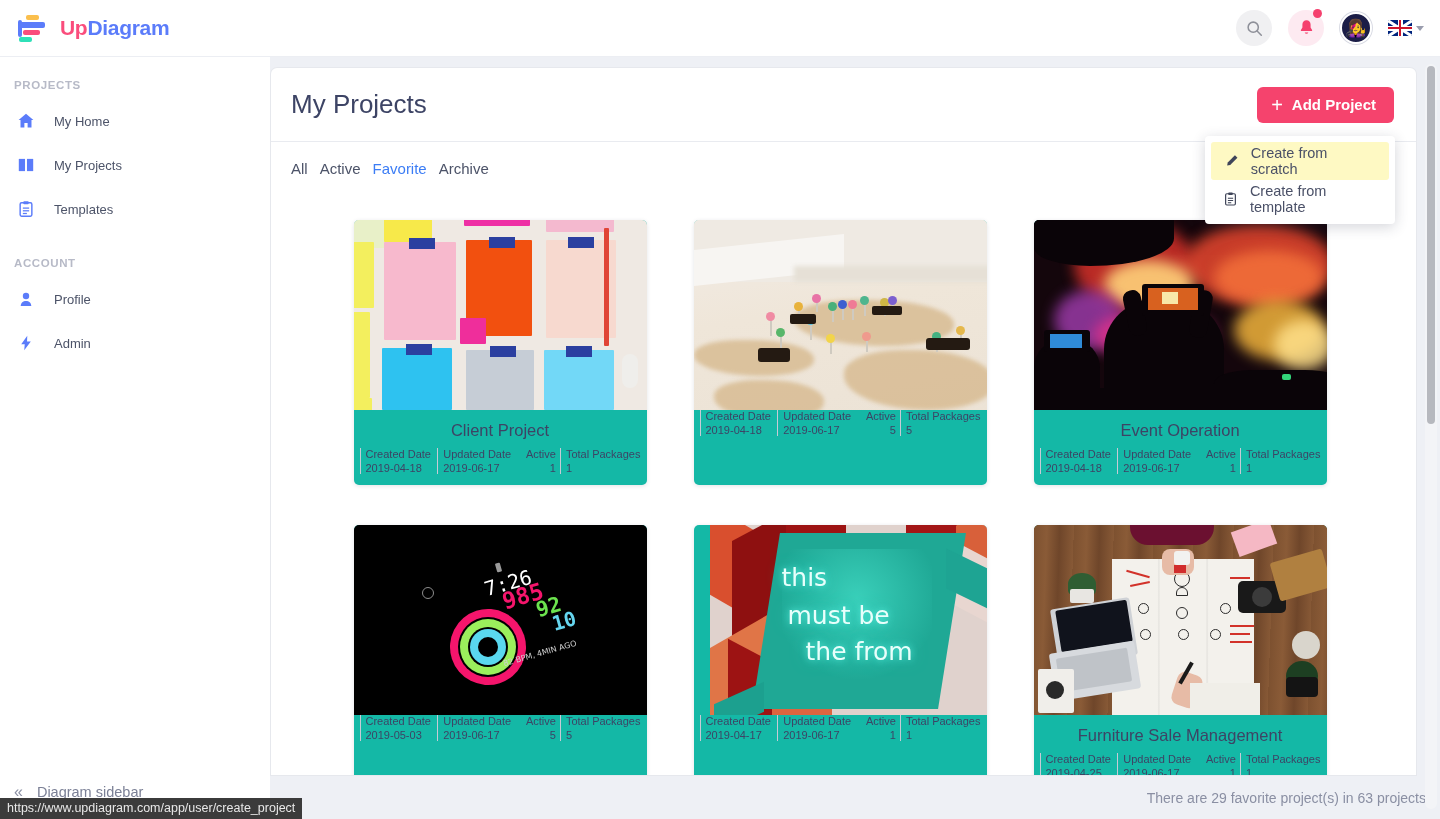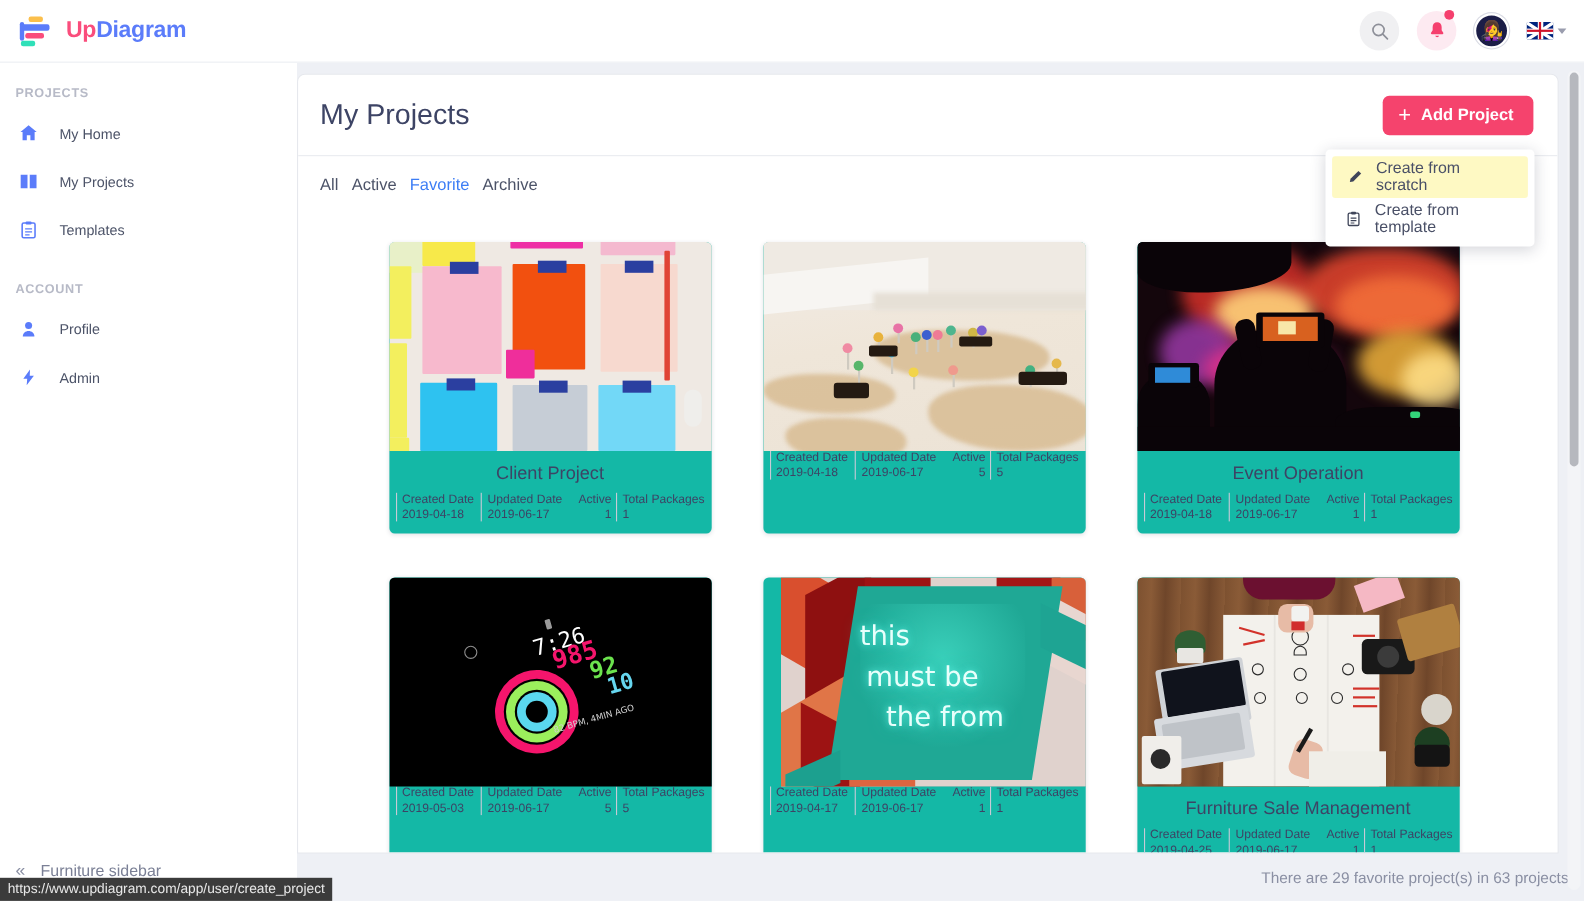--- a/index.html
+++ b/index.html
@@ -370,21 +370,21 @@
     <span class="side-icon">
       <svg width="16" height="18" viewBox="0 0 20 20">
           <path d="M11.6 1 4 11.6h4.4L7.8 19 16 8.2h-4.7z" fill="#5b7cfa"></path>
         </svg>
     </span>
     <span class="side-label">Admin</span>
   </div>
 
   <div class="collapse-row">
     <span class="chev-double">«</span>
-    <span>Furniture sidebar</span>
+    <span>Diagram sidebar</span>
   </div>
 </div>
 
 <div class="main-bg"></div>
 
 <div class="panel">
 
   <div class="panel-head">
     <div class="page-title">My Projects</div>
     <button class="add-btn">

